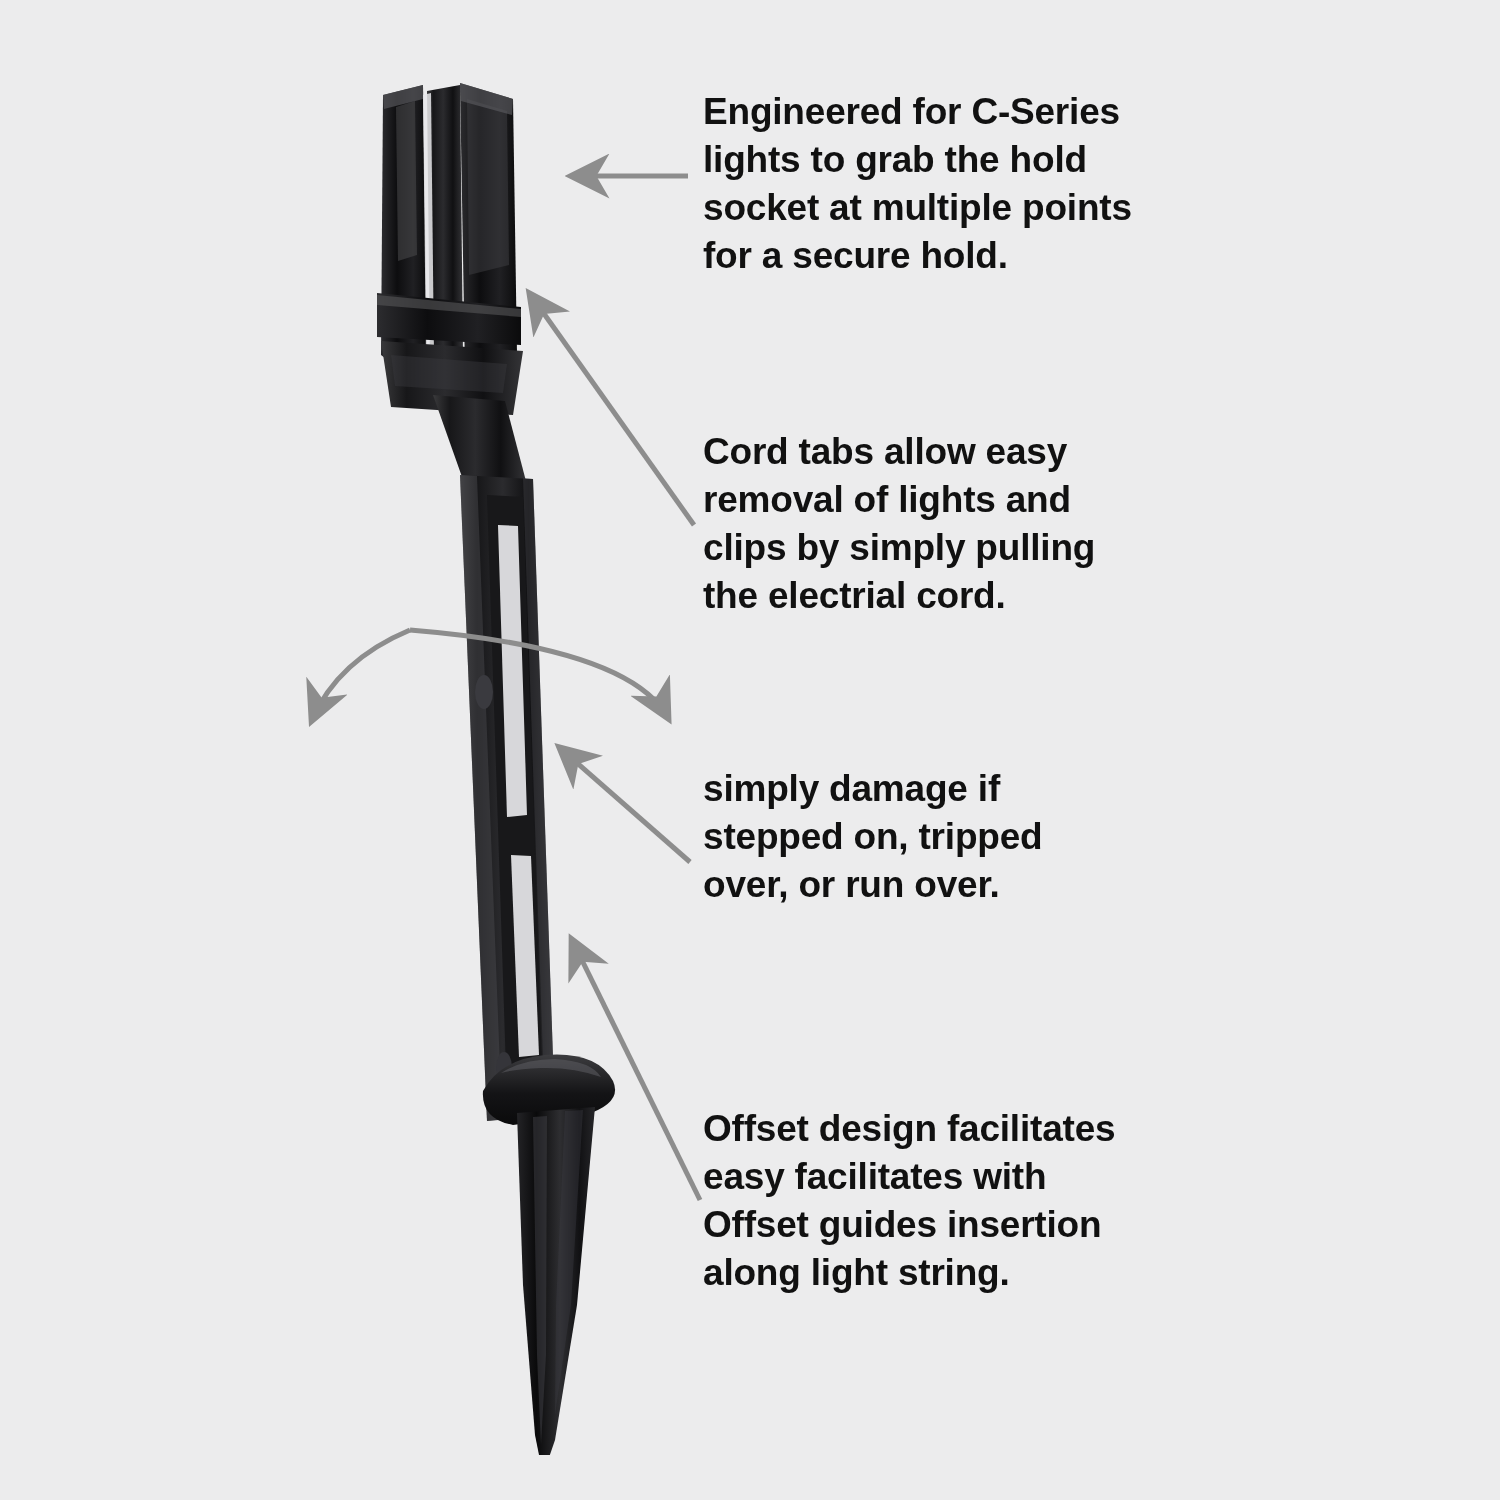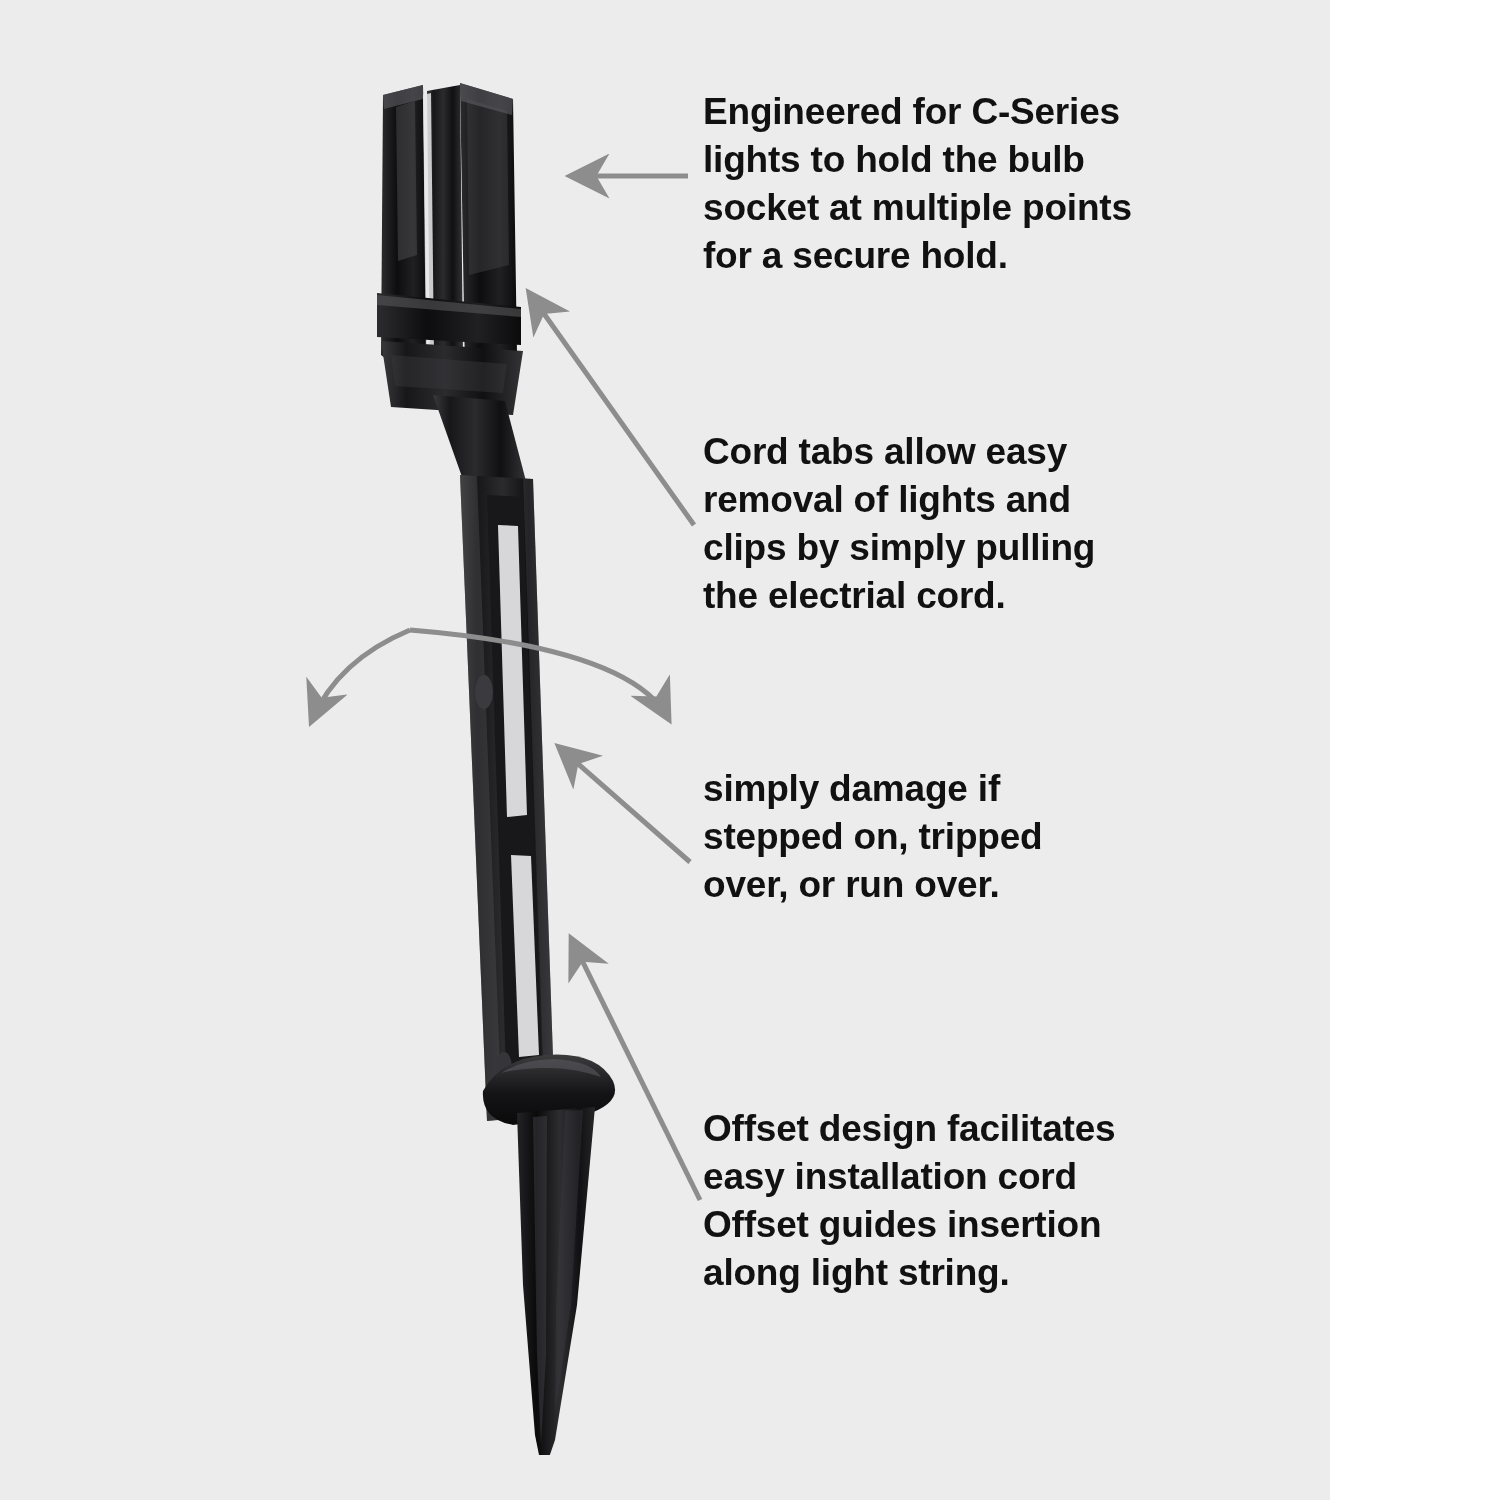--- a/index.html
+++ b/index.html
@@ -2,21 +2,21 @@
 <html><head>
 <meta charset="utf-8">
 <style>
   html, body {
     margin: 0;
     padding: 0;
     background: #ffffff;
   }
   #stage {
     position: relative;
-    width: 1330px;
+    width: 1500px;
     height: 1500px;
     background: #ececed;
     overflow: hidden;
     font-family: "Liberation Sans", sans-serif;
   }
 
   
   #product {
     position: absolute;
     left: 255px;
@@ -156,38 +156,38 @@
     <path d="M690 862 L560 748" stroke="#8d8d8d" stroke-width="5" fill="none" marker-end="url(#ah)"></path>
 
     <path d="M700 1200 L572 940" stroke="#8d8d8d" stroke-width="5" fill="none" marker-end="url(#ah)"></path>
 
     <path d="M410 630 Q338 660 312 720" stroke="#8d8d8d" stroke-width="5" fill="none" marker-end="url(#ah)"></path>
     <path d="M410 630 Q630 648 668 718" stroke="#8d8d8d" stroke-width="5" fill="none" marker-end="url(#ah)"></path>
   </svg>
 
   <div class="callout" id="callout-1">
     <p>Engineered for C-Series</p>
-    <p>lights to hold the bulb</p>
+    <p>lights to grab the hold</p>
     <p>socket at multiple points</p>
     <p>for a secure hold.</p>
   </div>
 
   <div class="callout" id="callout-2">
     <p>Cord tabs allow easy</p>
     <p>removal of lights and</p>
     <p>clips by simply pulling</p>
     <p>the electrial cord.</p>
   </div>
 
   <div class="callout" id="callout-3">
     <p>simply damage if</p>
     <p>stepped on, tripped</p>
     <p>over, or run over.</p>
   </div>
 
   <div class="callout" id="callout-4">
     <p>Offset design facilitates</p>
-    <p>easy installation cord</p>
+    <p>easy facilitates with</p>
     <p>Offset guides insertion</p>
     <p>along light string.</p>
   </div>
 
 </div>
 
 </body></html>

